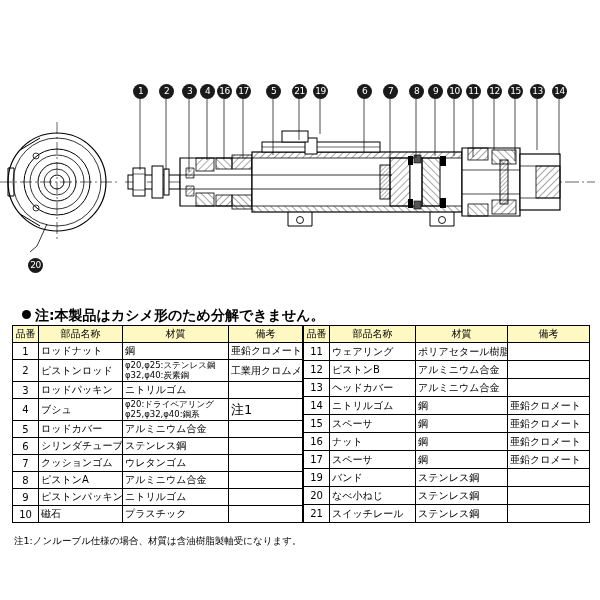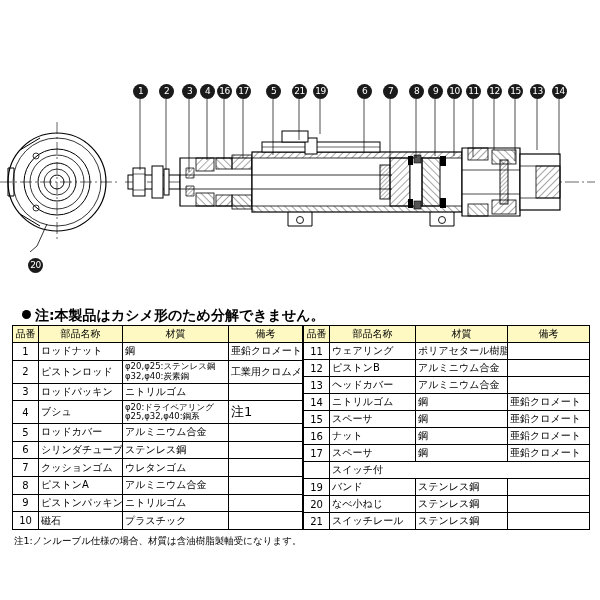--- a/index.html
+++ b/index.html
@@ -434,24 +434,20 @@
             <td>鋼</td>
             <td class="tiny">亜鉛クロメート</td>
           </tr>
           <tr>
             <td class="num">17</td>
             <td>スペーサ</td>
             <td>鋼</td>
             <td class="tiny">亜鉛クロメート</td>
           </tr>
           <tr>
-            <td class="num"></td>
-            <td colspan="3">スイッチ付</td>
-          </tr>
-          <tr>
             <td class="num">19</td>
             <td>バンド</td>
             <td>ステンレス鋼</td>
             <td class="small"></td>
           </tr>
           <tr>
             <td class="num">20</td>
             <td>なべ小ねじ</td>
             <td>ステンレス鋼</td>
             <td class="small"></td>

